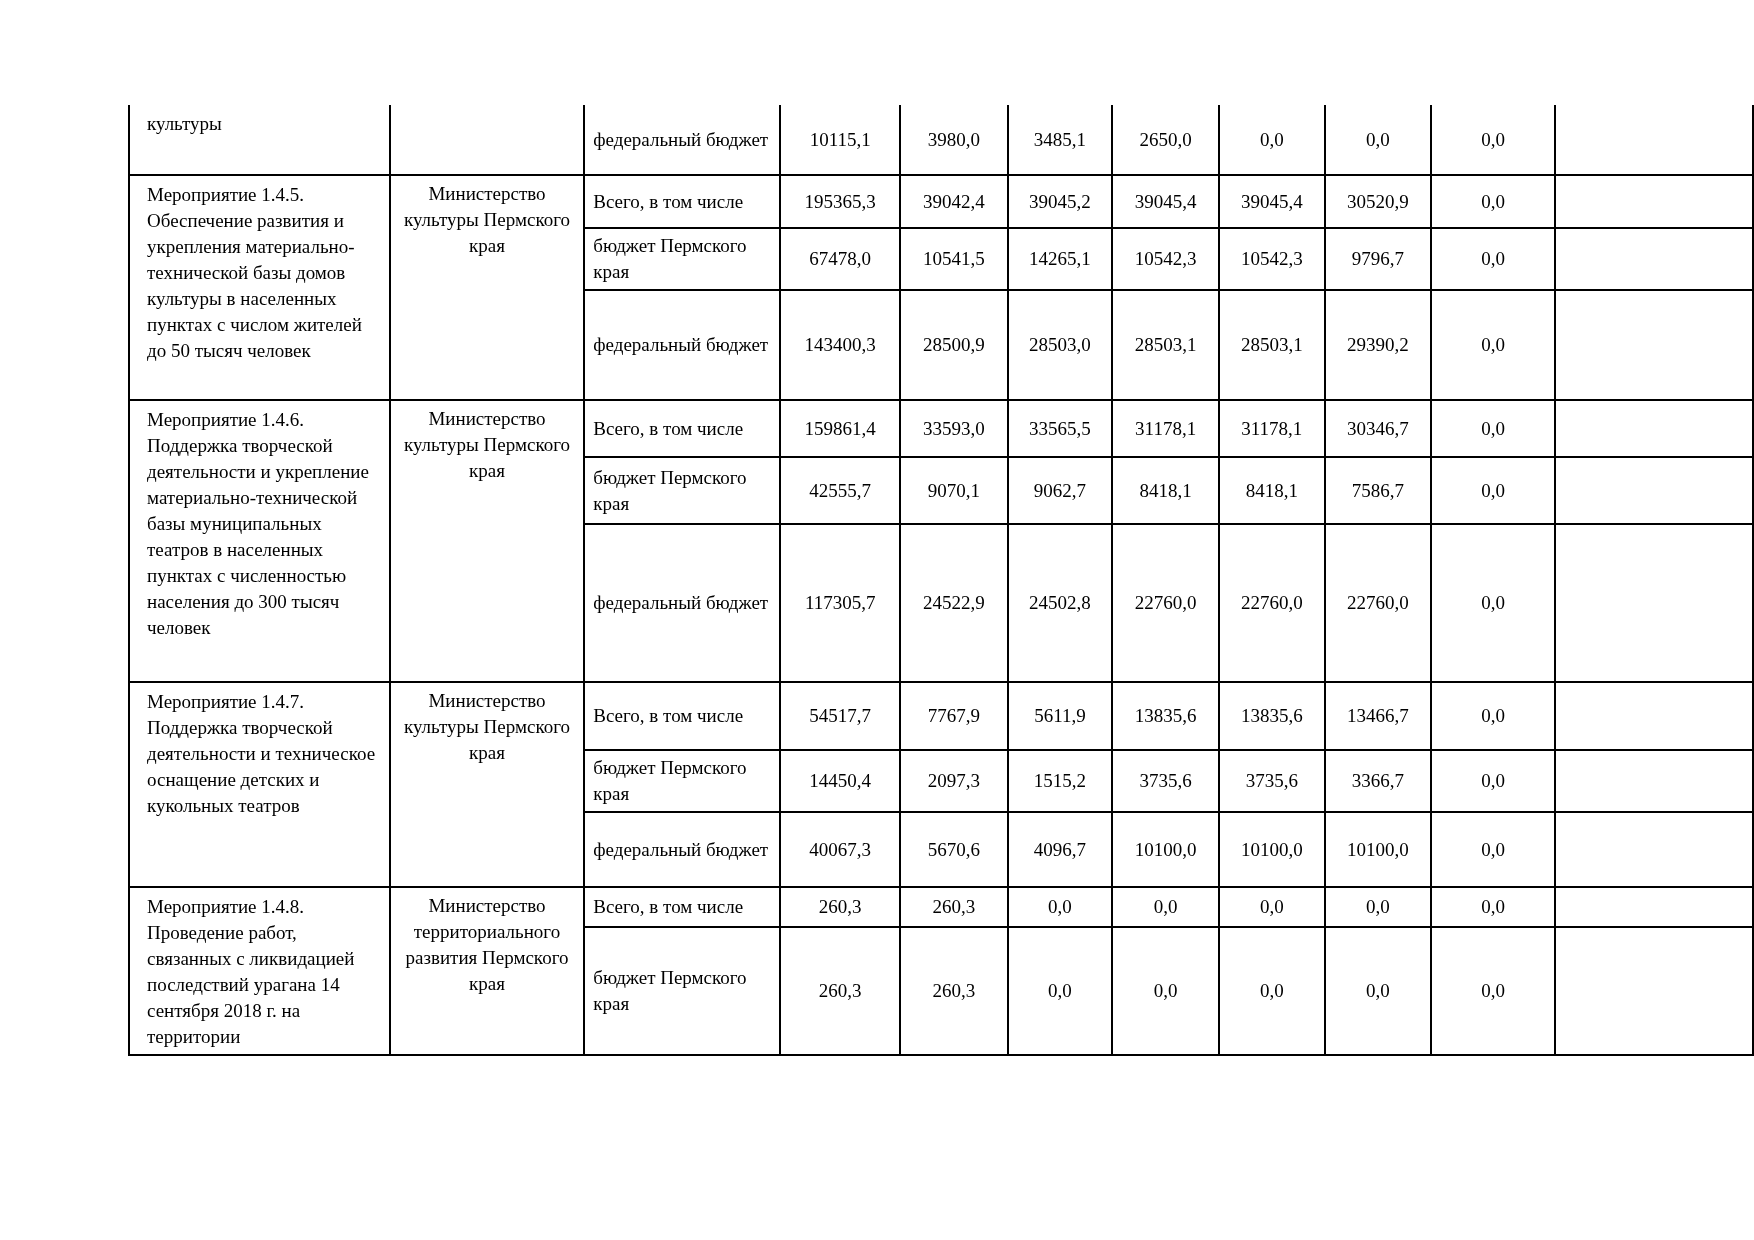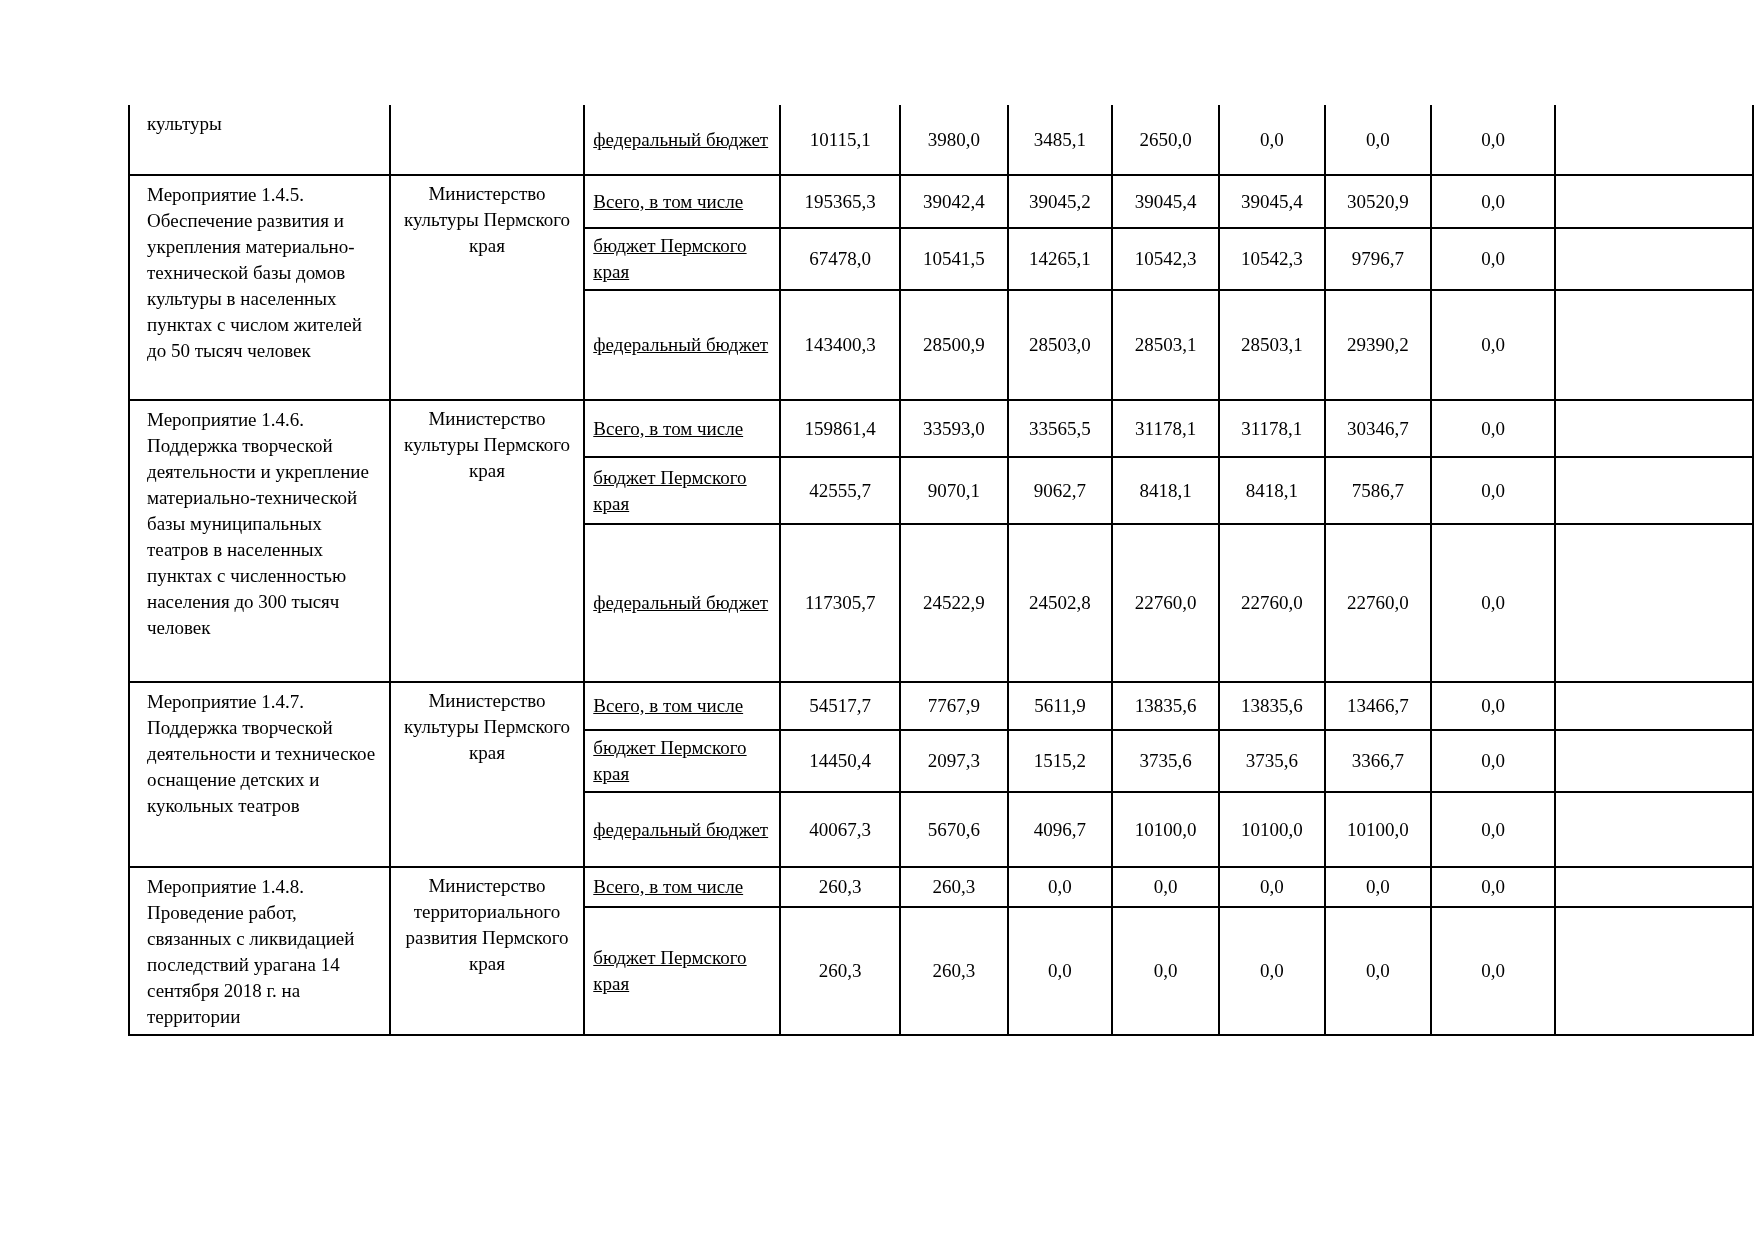--- a/index.html
+++ b/index.html
@@ -44,21 +44,20 @@
     padding: 6px 8px 4px 17px;
   }
   td.ministry {
     vertical-align: top;
     text-align: center;
     padding: 5px 6px;
   }
   td.budget {
     vertical-align: middle;
     text-align: left;
-    text-decoration: underline;
   }
   td.value {
     vertical-align: middle;
     text-align: center;
   }
   tr.partial-top td {
     border-top: 0;
   }
 </style>
 </head>
@@ -157,21 +156,21 @@
             <td class="budget">федеральный бюджет</td>
             <td class="value">117305,7</td>
             <td class="value">24522,9</td>
             <td class="value">24502,8</td>
             <td class="value">22760,0</td>
             <td class="value">22760,0</td>
             <td class="value">22760,0</td>
             <td class="value">0,0</td>
             <td class="value"></td>
           </tr>
-          <tr style="height: 48px;">
+          <tr style="height: 68px;">
             <td class="activity" rowspan="3">Мероприятие 1.4.7. Поддержка творческой деятельности и техническое оснащение детских и кукольных театров</td>
             <td class="ministry" rowspan="3">Министерство культуры Пермского края</td>
             <td class="budget">Всего, в том числе</td>
             <td class="value">54517,7</td>
             <td class="value">7767,9</td>
             <td class="value">5611,9</td>
             <td class="value">13835,6</td>
             <td class="value">13835,6</td>
             <td class="value">13466,7</td>
             <td class="value">0,0</td>

